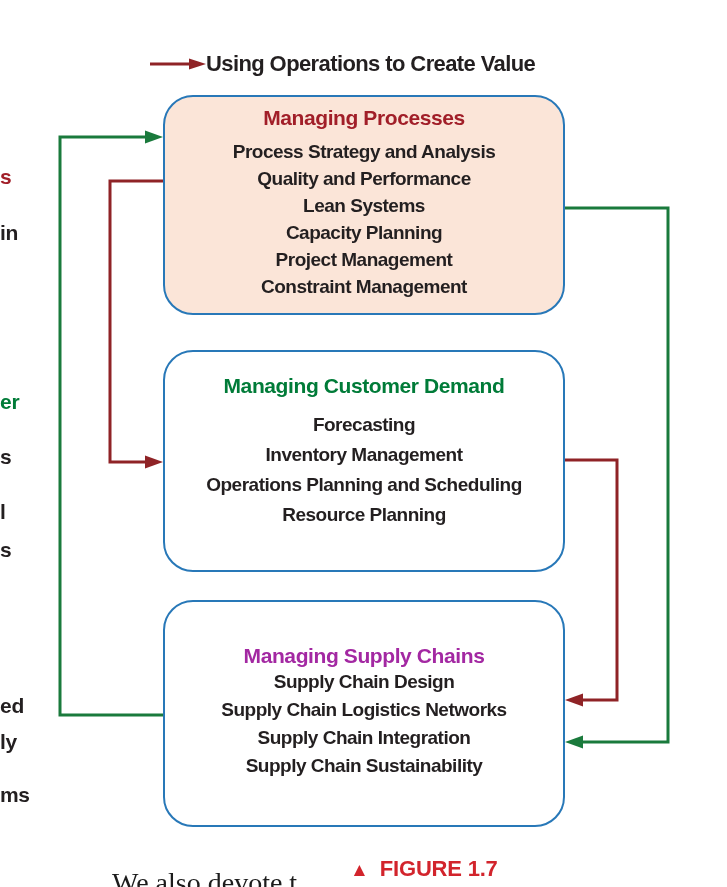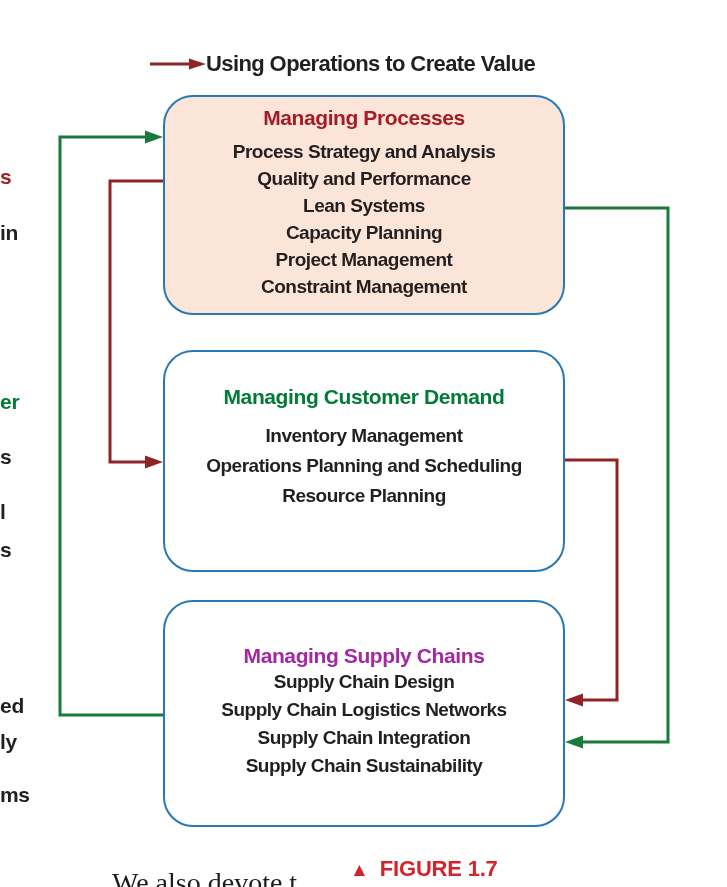--- a/index.html
+++ b/index.html
@@ -18,21 +18,21 @@
                   color:#231F20; white-space:nowrap; }
 
   .box { position:absolute; left:163px; width:402px; box-sizing:border-box;
          border:2.5px solid #2878B8; border-radius:30px;
          text-align:center; color:#231F20; }
   .box .title { font-size:21px; font-weight:bold; letter-spacing:-0.4px; }
   .box .item  { font-size:19px; font-weight:bold; letter-spacing:-0.5px; }
   #box1 { top:95px;  height:220px; background:#FBE5D8; padding-top:9px; }
   #box1 .title { color:#A11E28; margin-bottom:8px; }
   #box1 .item  { line-height:27px; }
-  #box2 { top:350px; height:222px; background:#ffffff; padding-top:33px; }
+  #box2 { top:350px; height:222px; background:#ffffff; padding-top:22px; }
   #box2 .title { color:#007B38; margin-bottom:12px; }
   #box2 .item  { line-height:30px; }
   #box3 { top:600px; height:227px; background:#ffffff; padding-top:42px; }
   #box3 .title { color:#A328A2; }
   #box3 .item  { line-height:28px; }
 
   .frag { position:absolute; left:0; font-size:21px; font-weight:bold;
           letter-spacing:-0.3px; color:#231F20; white-space:nowrap; }
   .frag-red   { color:#A11E28; }
   .frag-green { color:#007B38; }
@@ -81,20 +81,21 @@
     <div class="item">Process Strategy and Analysis</div>
     <div class="item">Quality and Performance</div>
     <div class="item">Lean Systems</div>
     <div class="item">Capacity Planning</div>
     <div class="item">Project Management</div>
     <div class="item">Constraint Management</div>
   </div>
 
   <div class="box" id="box2">
     <div class="title">Managing Customer Demand</div>
+    <div class="item">Forecasting</div>
     <div class="item">Inventory Management</div>
     <div class="item">Operations Planning and Scheduling</div>
     <div class="item">Resource Planning</div>
   </div>
 
   <div class="box" id="box3">
     <div class="title">Managing Supply Chains</div>
     <div class="item">Supply Chain Design</div>
     <div class="item">Supply Chain Logistics Networks</div>
     <div class="item">Supply Chain Integration</div>

